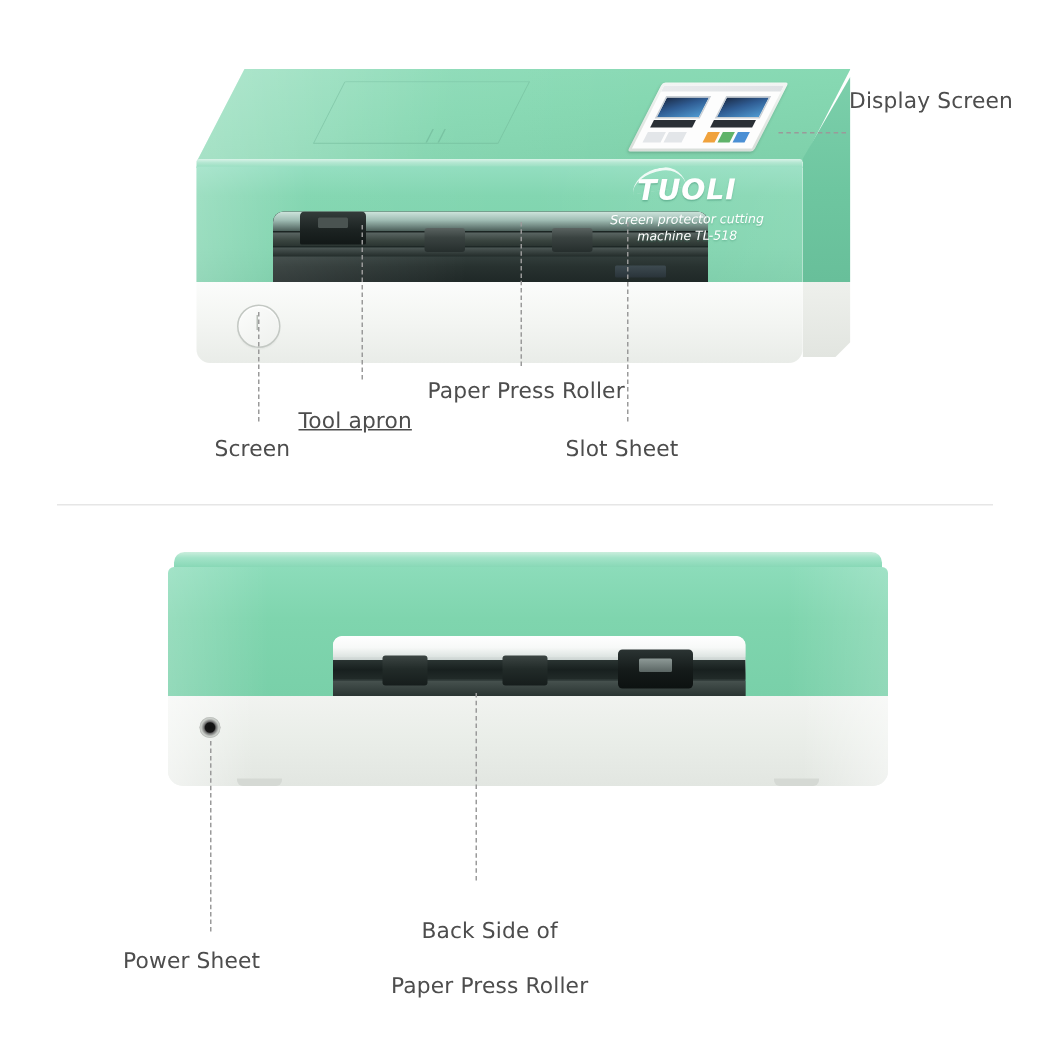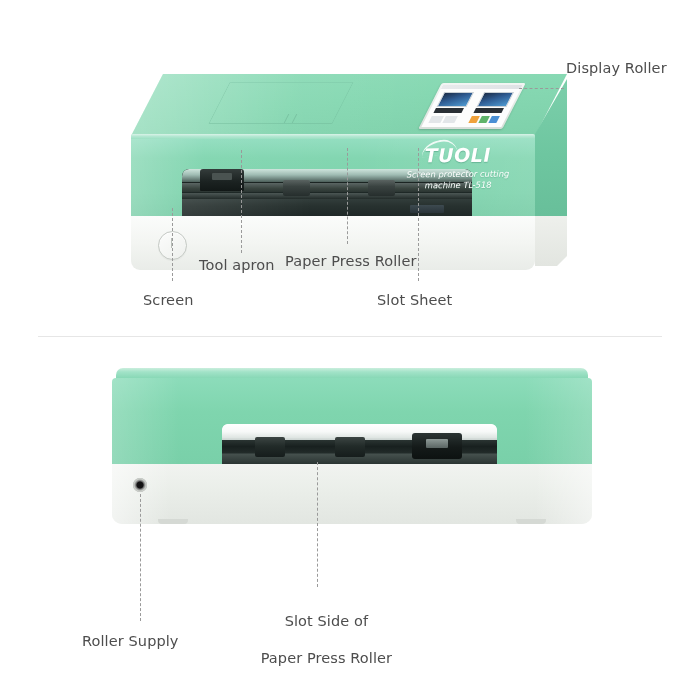--- a/index.html
+++ b/index.html
@@ -55,21 +55,20 @@
     background: #e6e6e6;
   }
 
   
   #top-unit {
     position: absolute;
     left: 131px;
     top: 46px;
     width: 436px;
     height: 196px;
-    margin-top: 28px;
   }
 
   
   .lid {
     position: absolute;
     left: 0px; top: 0px;
     width: 436px; height: 62px;
     background: linear-gradient(175deg, #8fdcb9 0%, #86d8b2 45%, #7ed0aa 100%);
     clip-path: polygon(32px 0px, 436px 0px, 404px 62px, 0px 62px);
   }
@@ -489,25 +488,25 @@
 
     <div class="switch-btn"></div>
   </div>
 
   <div class="leader-h" style="left:519px; top:88px; width:45px;"></div>
   <div class="leader-v" style="left:172px; top:208px; height:73px;"></div>
   <div class="leader-v" style="left:241px; top:150px; height:103px;"></div>
   <div class="leader-v" style="left:347px; top:148px; height:96px;"></div>
   <div class="leader-v" style="left:418px; top:148px; height:133px;"></div>
 
-  <div class="label" style="left:566px; top:59px;">Display Roller</div>
+  <div class="label" style="left:566px; top:59px;">Display Screen</div>
 
   <div class="label" style="left:143px; top:291px;">Screen</div>
 
-  <div class="label" style="left:199px; top:256px;">Tool apron</div>
+  <div class="label" style="left:199px; top:272px;text-decoration:underline;">Tool apron</div>
 
   <div class="label" style="left:285px; top:252px;">Paper Press Roller</div>
 
   <div class="label" style="left:377px; top:291px;text-align:right;">Slot Sheet</div>
 
   <div class="divider"></div>
 
   <div id="bottom-unit">
     <div class="b-top-ridge"></div>
     <div class="b-green"></div>
@@ -524,20 +523,20 @@
 
     <div class="b-white"></div>
     <div class="power-jack"></div>
     <div class="b-foot f1"></div>
     <div class="b-foot f2"></div>
   </div>
 
   <div class="leader-v" style="left:140px; top:494px; height:127px;"></div>
   <div class="leader-v" style="left:317px; top:462px; height:125px;"></div>
 
-  <div class="label" style="left:82px; top:632px;">Roller Supply</div>
+  <div class="label" style="left:82px; top:632px;">Power Sheet</div>
 
   <div class="label center" style="left:237px; top:593px; width:160px;">
-    <span>Slot Side of</span><br>
+    <span>Back Side of</span><br>
     <span>Paper Press Roller</span>
   </div>
 
 </div>
 
 </body></html>

